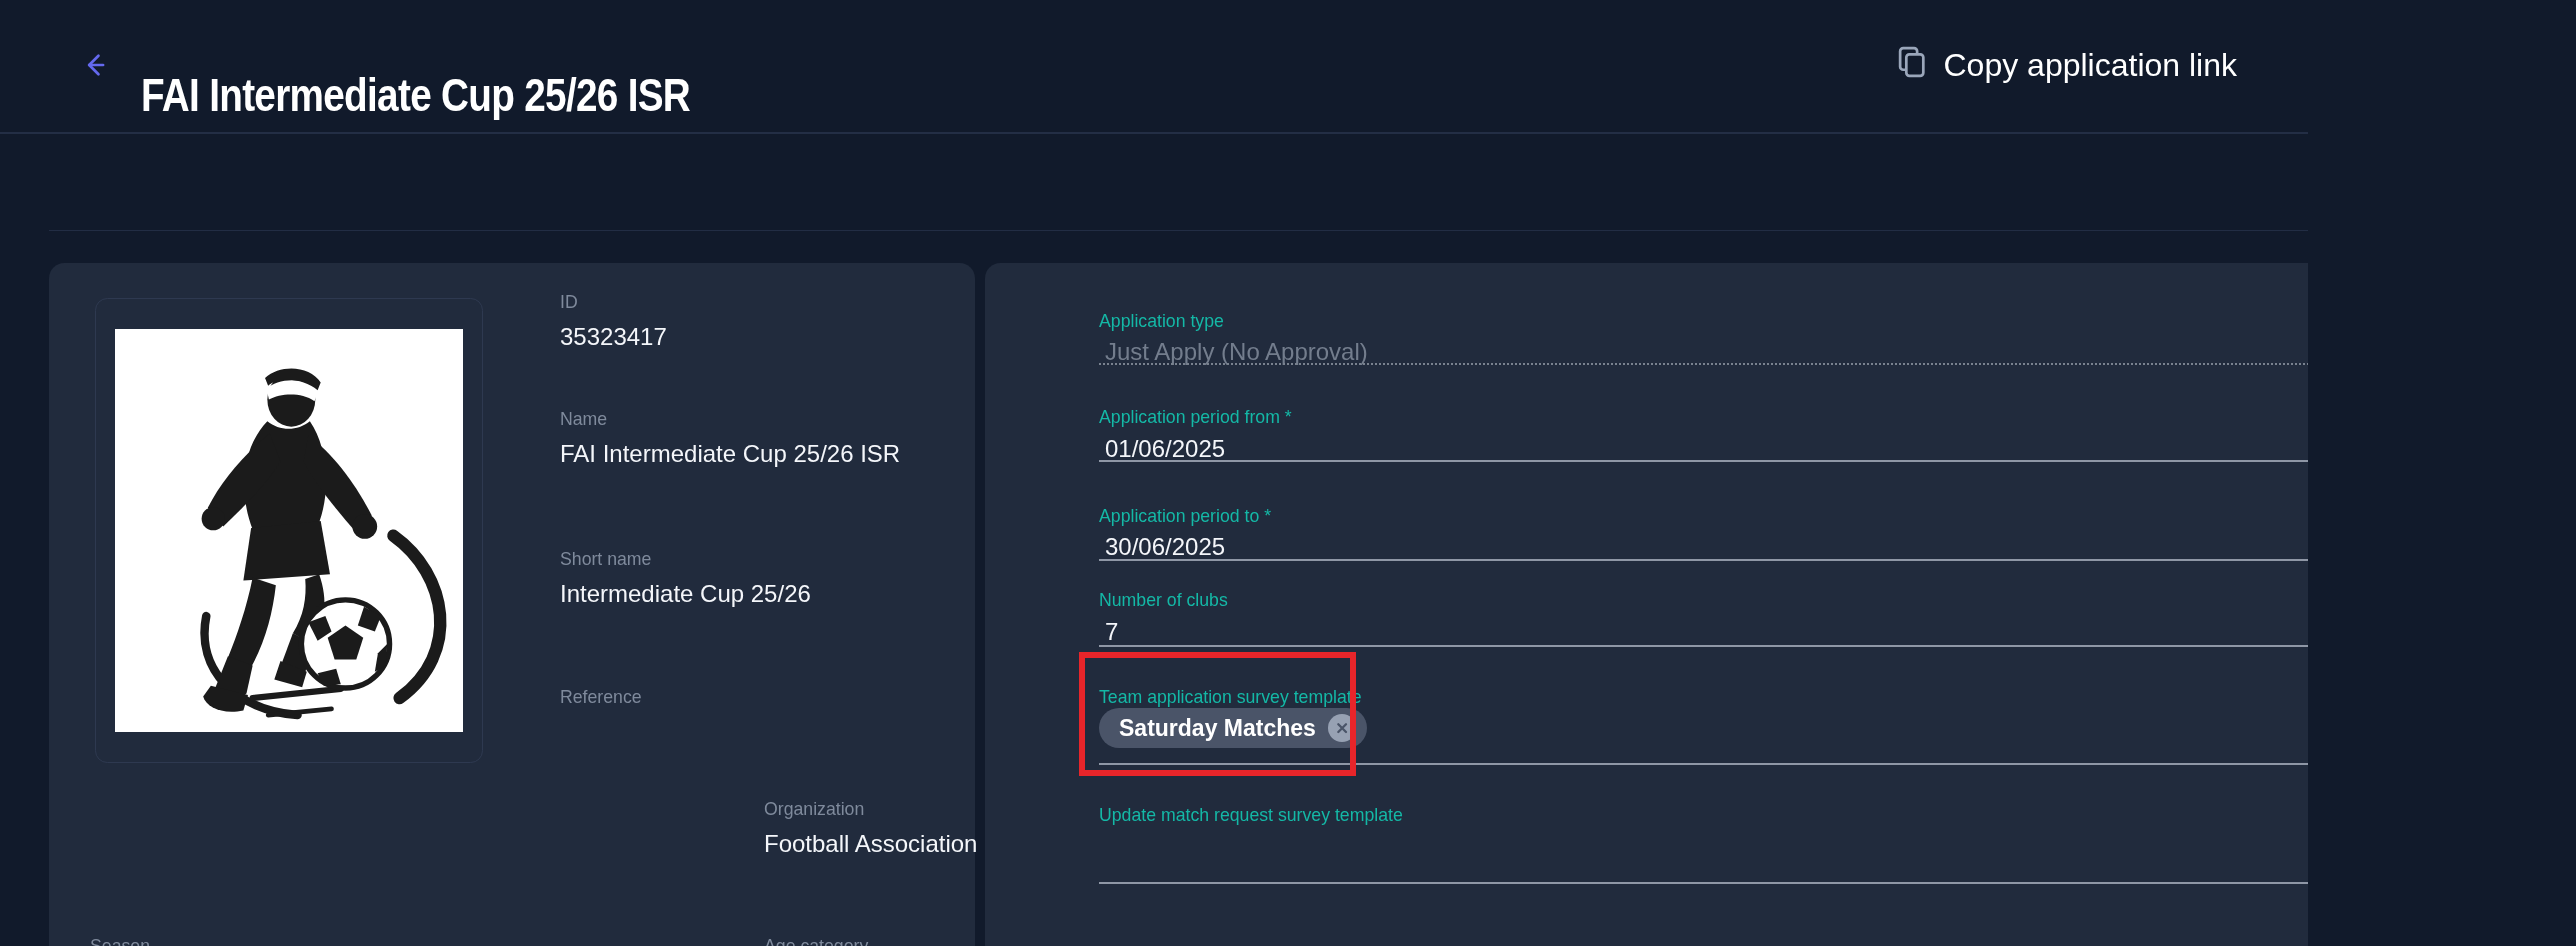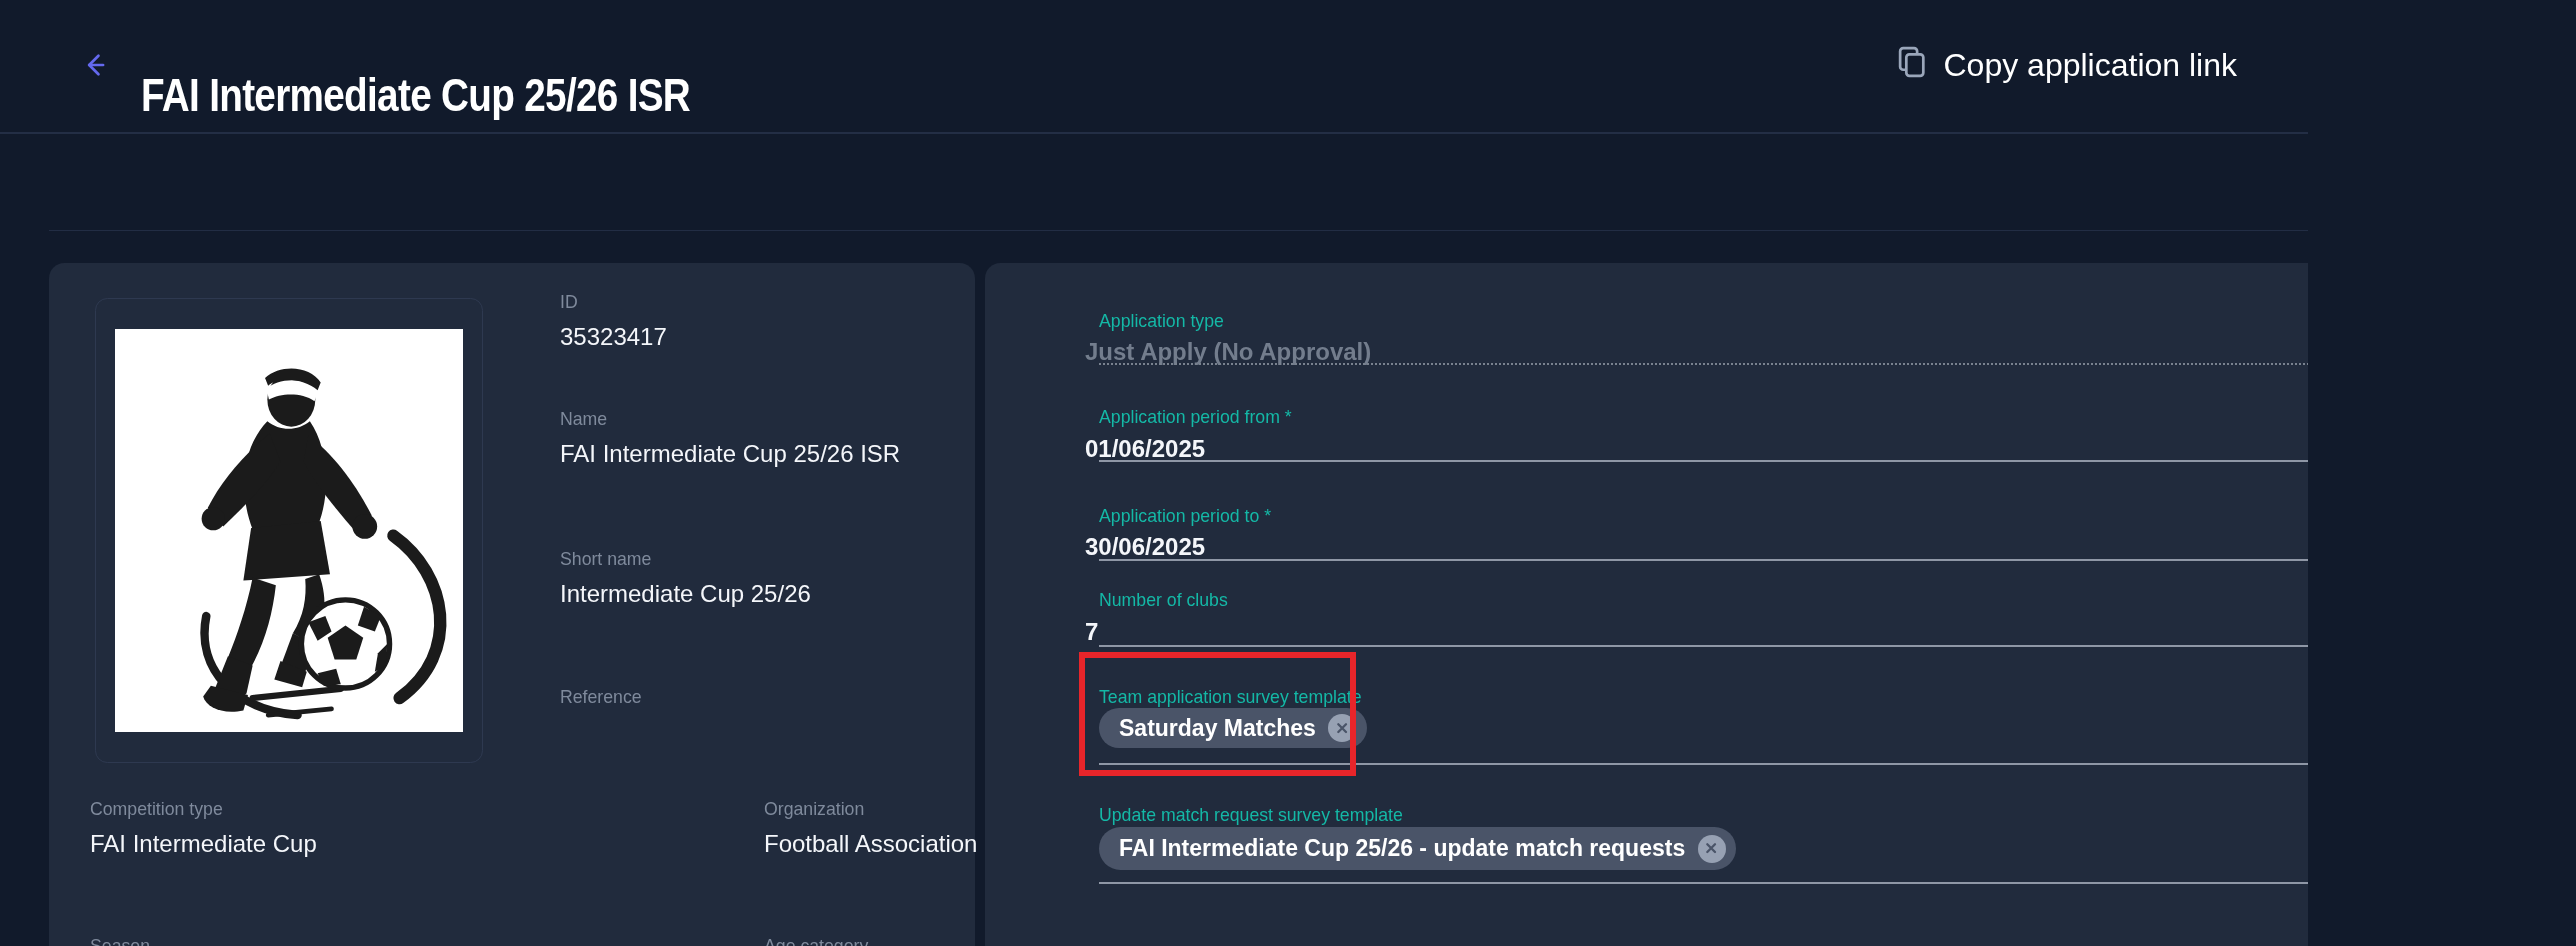--- a/index.html
+++ b/index.html
@@ -31,21 +31,21 @@
   
   .img-wrap{position:absolute;left:46px;top:35px;width:388px;height:465px;border:1.5px solid #2e3950;
             border-radius:12.3px;display:flex;align-items:center;justify-content:center;box-sizing:border-box;}
   .img-inner{width:348px;height:403px;background:#ffffff;display:flex;align-items:center;justify-content:center;}
   .img-inner svg{width:100%;height:100%;}
   .field{position:absolute;}
   .f-label{color:#7f8a9c;font-size:17.7px;line-height:1.2;}
   .f-value{color:#f4f6fa;font-size:24px;line-height:1.25;margin-top:8.4px;white-space:nowrap;}
   
   .row-label{position:absolute;left:114px;color:#14b8a6;font-size:17.7px;line-height:1.2;}
-  .row-value{position:absolute;left:100px;color:#f4f6fa;font-size:24px;line-height:1.2;white-space:nowrap;font-weight:bold;}
+  .row-value{position:absolute;left:120px;color:#f4f6fa;font-size:24px;line-height:1.2;white-space:nowrap;}
   .row-value.muted{color:#737d8d;}
   .u-line{position:absolute;left:114px;width:1402px;height:1.5px;background:#8f97a6;}
   .u-line.dotted{background:none;border-top:2.3px dotted #79828f;height:0;}
   .caret{position:absolute;left:1493px;color:#8b94a6;font-size:18.4px;line-height:1;}
   .cal-icon{position:absolute;left:1481px;width:29px;height:32px;}
   .stepper{position:absolute;left:1496px;width:26px;height:41px;background:rgba(120,90,90,.25);
            border-radius:3.1px;display:flex;flex-direction:column;align-items:center;justify-content:center;
            gap:4.6px;cursor:pointer;}
   .chip{position:absolute;display:inline-flex;align-items:center;gap:12.3px;background:#4a5468;
         border-radius:23px;padding:0 10.8px 0 20px;color:#ffffff;font-size:23px;font-weight:600;
@@ -142,24 +142,20 @@
       <div class="f-value">FAI Intermediate Cup 25/26 ISR</div>
     </div>
     <div class="field" style="left:511px;top:286px;">
       <div class="f-label">Short name</div>
       <div class="f-value">Intermediate Cup 25/26</div>
     </div>
     <div class="field" style="left:511px;top:424px;">
       <div class="f-label">Reference</div>
       <div class="f-value"></div>
     </div>
-    <div class="field" style="left:41px;top:536px;">
-      <div class="f-label">Competition type</div>
-      <div class="f-value">FAI Intermediate Cup</div>
-    </div>
     <div class="field" style="left:715px;top:536px;">
       <div class="f-label">Organization</div>
       <div class="f-value">Football Association of Ireland</div>
     </div>
     <div class="field" style="left:41px;top:673px;">
       <div class="f-label">Season</div>
     </div>
     <div class="field" style="left:715px;top:673px;">
       <div class="f-label">Age category</div>
     </div>
@@ -212,25 +208,17 @@
       <button class="chip-x">
         <svg width="12.3" height="12.3" viewBox="0 0 16 16">
             <path d="M3 3 L13 13 M13 3 L3 13" stroke="#4a5468" stroke-width="3" stroke-linecap="round"></path>
           </svg>
       </button>
     </div>
     <div class="u-line" style="top:500px;"></div>
     <div class="red-box"></div>
 
     <div class="row-label" style="top:542px;">Update match request survey template</div>
-    <div class="chip" style="left:114px;top:564px;height:43px;">
-      <span>FAI Intermediate Cup 25/26 - update match requests</span>
-      <button class="chip-x">
-        <svg width="12.3" height="12.3" viewBox="0 0 16 16">
-            <path d="M3 3 L13 13 M13 3 L3 13" stroke="#4a5468" stroke-width="3" stroke-linecap="round"></path>
-          </svg>
-      </button>
-    </div>
     <div class="u-line" style="top:619px;"></div>
 
   </section>
 </div>
 
 
 </body></html>

